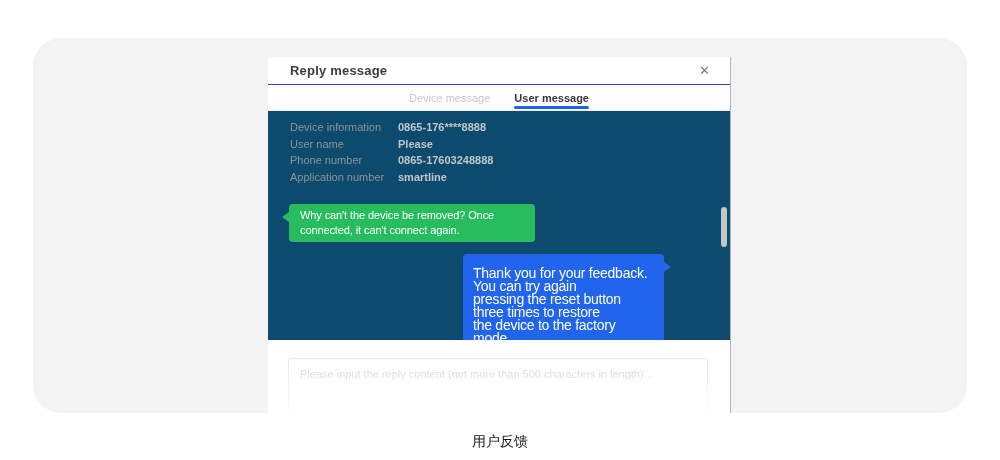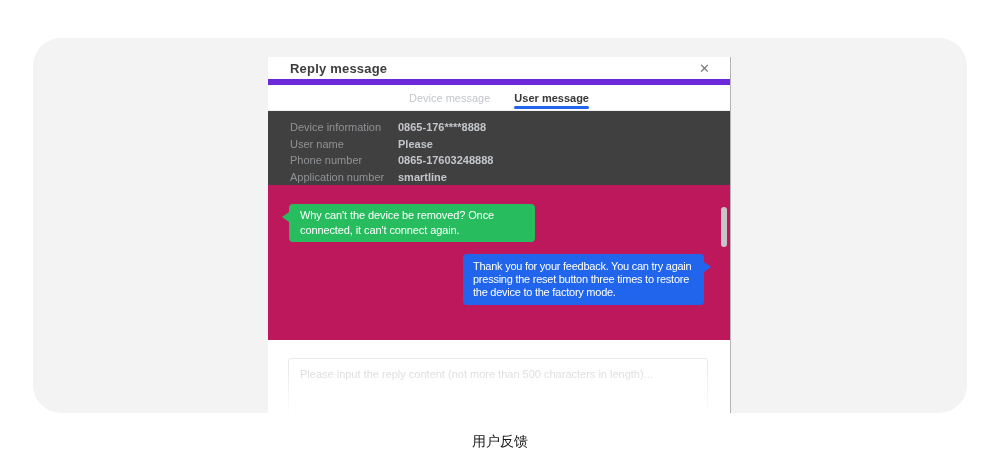--- a/index.html
+++ b/index.html
@@ -6,45 +6,45 @@
   html,body { width:1000px; height:460px; background:#ffffff;
               font-family:"Liberation Sans","DejaVu Sans",sans-serif; overflow:hidden; }
   body { position:relative; }
 
   .frame { position:absolute; left:33px; top:38px; width:934px; height:375px;
            background:#f3f3f4; border-radius:28px; overflow:hidden; }
 
   .modal { position:absolute; left:235px; top:19px; width:463px; height:356px;
            background:#ffffff; border-right:1px solid #b3b3b5; }
 
-  .modal-header { height:28px; border-bottom:6px solid #6d28d9; display:flex;
+  .modal-header { height:28px; border-bottom:1px solid #6d28d9; display:flex;
                   align-items:center; padding:0 20px 0 22px; background:#fff; }
   .modal-title { font-size:13px; font-weight:bold; color:#3d3d3d; letter-spacing:0.2px; }
   .close { margin-left:auto; font-size:13px; color:#7a7a7a; cursor:pointer; line-height:1; }
 
   .tabs { height:26px; border-bottom:1px solid #f0f0f1; display:flex;
           justify-content:center; align-items:center; gap:24px; background:#fff; }
   .tab { position:relative; font-size:11px; color:#c3c6cc; height:100%;
          display:flex; align-items:center; cursor:pointer; }
   .tab.active { color:#383838; font-weight:bold; }
   .tab-underline { position:absolute; left:0; right:0; bottom:1px; height:3px;
                    border-radius:2px; background:#2264ec; }
 
-  .info { padding:8px 22px 0; background:#404040; }
+  .info { padding:8px 22px 0; background:#0c4a6e; }
   .info-row { display:flex; height:16.5px; align-items:center; font-size:11px; }
   .info-label { width:108px; color:#8f9296; flex:none; }
   .info-value { color:#c3c6cb;font-weight:bold; }
 
-  .chat { position:absolute; left:0; top:128px; width:100%; height:155px; background:#be185d; }
+  .chat { position:absolute; left:0; top:128px; width:100%; height:155px; background:#0c4a6e; }
   .bubble { position:absolute; border-radius:4px; color:#fff; }
   .bubble-text { white-space:pre-line; display:block; }
   .bubble.green { left:21px; top:19px; width:246px; padding:4px 11px;
                   background:#27bd5f; font-size:11px; line-height:15px; letter-spacing:-0.1px; }
-  .bubble.blue  { left:195px; top:69px; width:241px; padding:6px 10px;
-                  background:#2065ec; font-size:11px; line-height:13px; letter-spacing:-0.25px; }
+  .bubble.blue  { left:195px; top:69px; width:201px; padding:13px 10px;
+                  background:#2065ec; font-size:14px; line-height:13px; letter-spacing:-0.25px; }
   .tail-left  { position:absolute; left:-7px; top:8px; width:0; height:0;
                 border-top:5px solid transparent; border-bottom:5px solid transparent;
                 border-right:7px solid #27bd5f; }
   .tail-right { position:absolute; right:-7px; top:8px; width:0; height:0;
                 border-top:5px solid transparent; border-bottom:5px solid transparent;
                 border-left:7px solid #2065ec; }
   .scroll-thumb { position:absolute; right:3px; top:22px; width:6px; height:40px;
                   border-radius:3px; background:#c6c6c8; cursor:pointer; }
 
   .reply { position:absolute; left:0; top:283px; width:100%; height:73px; background:#fff; }

